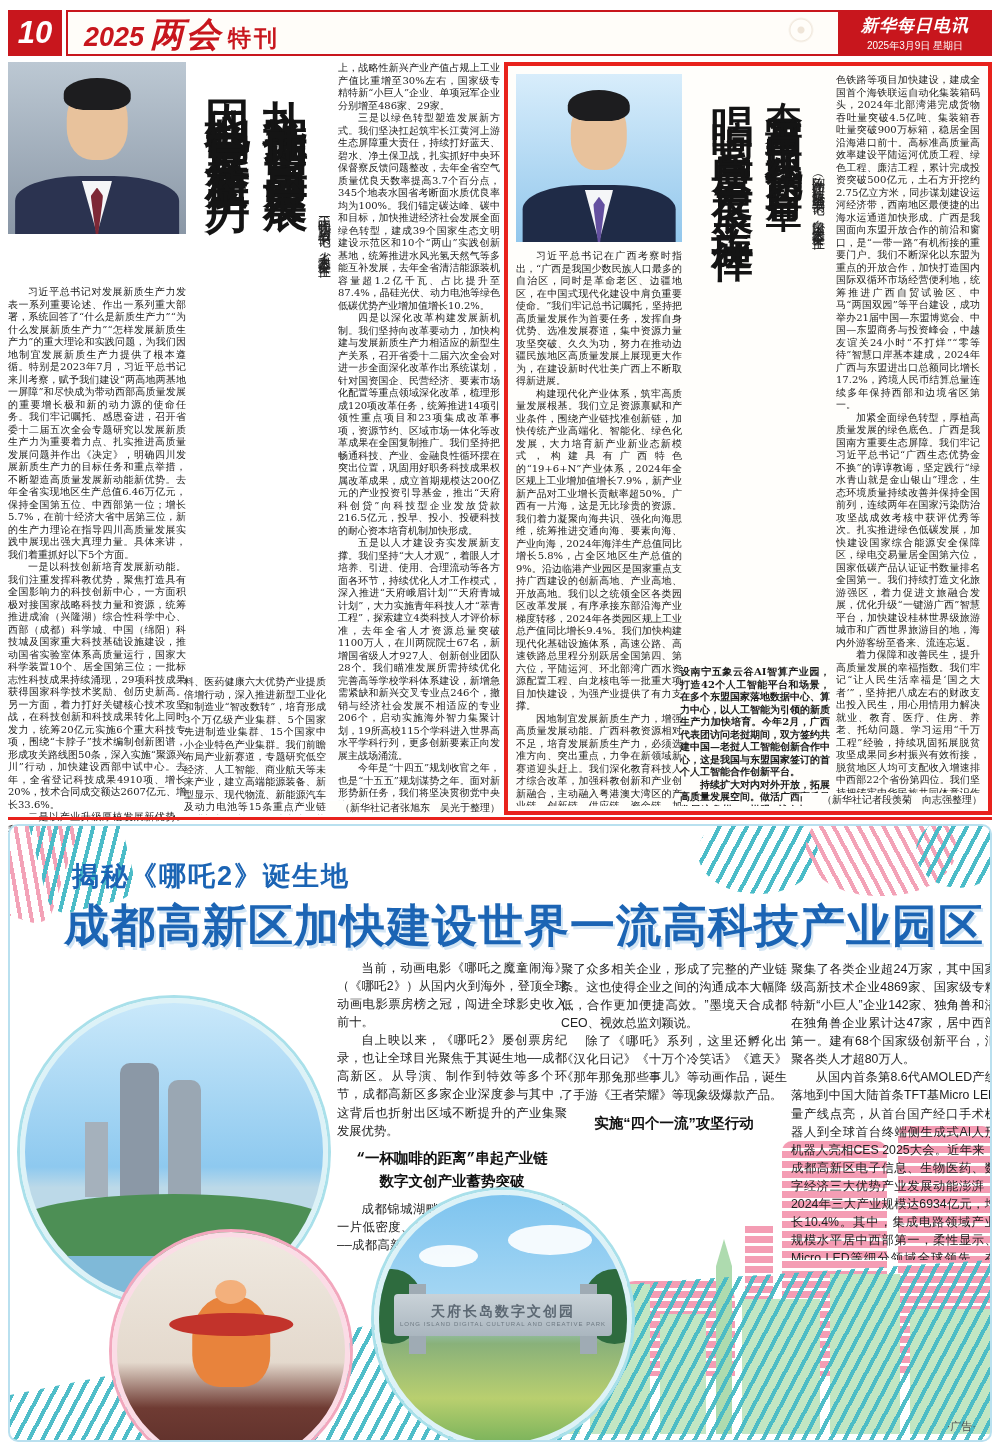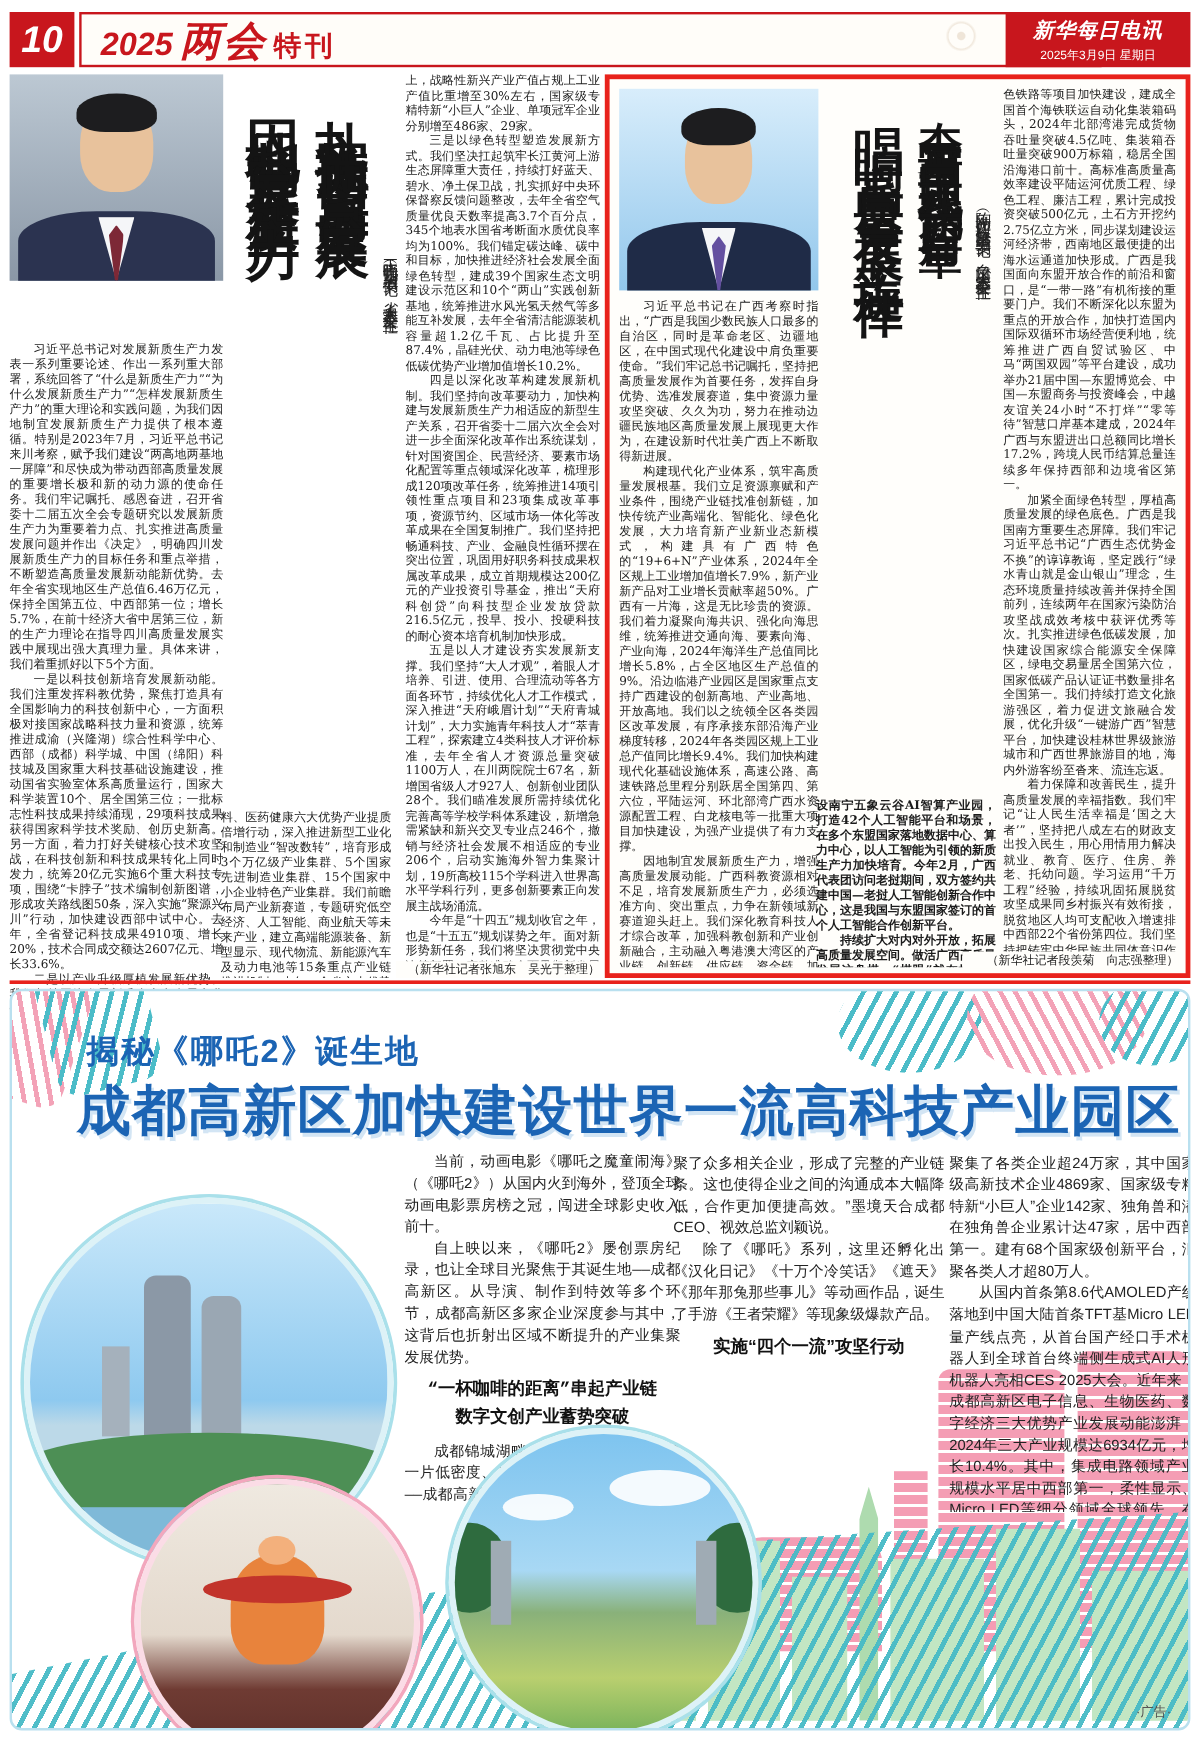--- a/index.html
+++ b/index.html
@@ -301,20 +301,24 @@
   <div class="circle cB">
     <div class="fig"></div>
   </div>
   <div class="circle cC">
     <div class="cl1"></div>
     <div class="cl2"></div>
     <div class="tre1"></div>
     <div class="tre2"></div>
     <div class="pil1"></div>
     <div class="pil2"></div>
+    <div class="gate">
+      <div class="sign-cn">天府长岛数字文创园</div>
+      <div class="sign-en">LONG ISLAND DIGITAL CULTURAL AND CREATIVE PARK</div>
+    </div>
   </div>
 
   <div class="bcol b1">
     <div>
         <p>当前，动画电影《哪吒之魔童闹海》（《哪吒2》）从国内火到海外，登顶全球动画电影票房榜之冠，闯进全球影史收入前十。</p>
         <p>自上映以来，《哪吒2》屡创票房纪录，也让全球目光聚焦于其诞生地——成都高新区。从导演、制作到特效等多个环节，成都高新区多家企业深度参与其中，这背后也折射出区域不断提升的产业集聚发展优势。</p>
       </div>
     <div class="subhead">
       <div>“一杯咖啡的距离”串起产业链</div>
       <div>数字文创产业蓄势突破</div>

